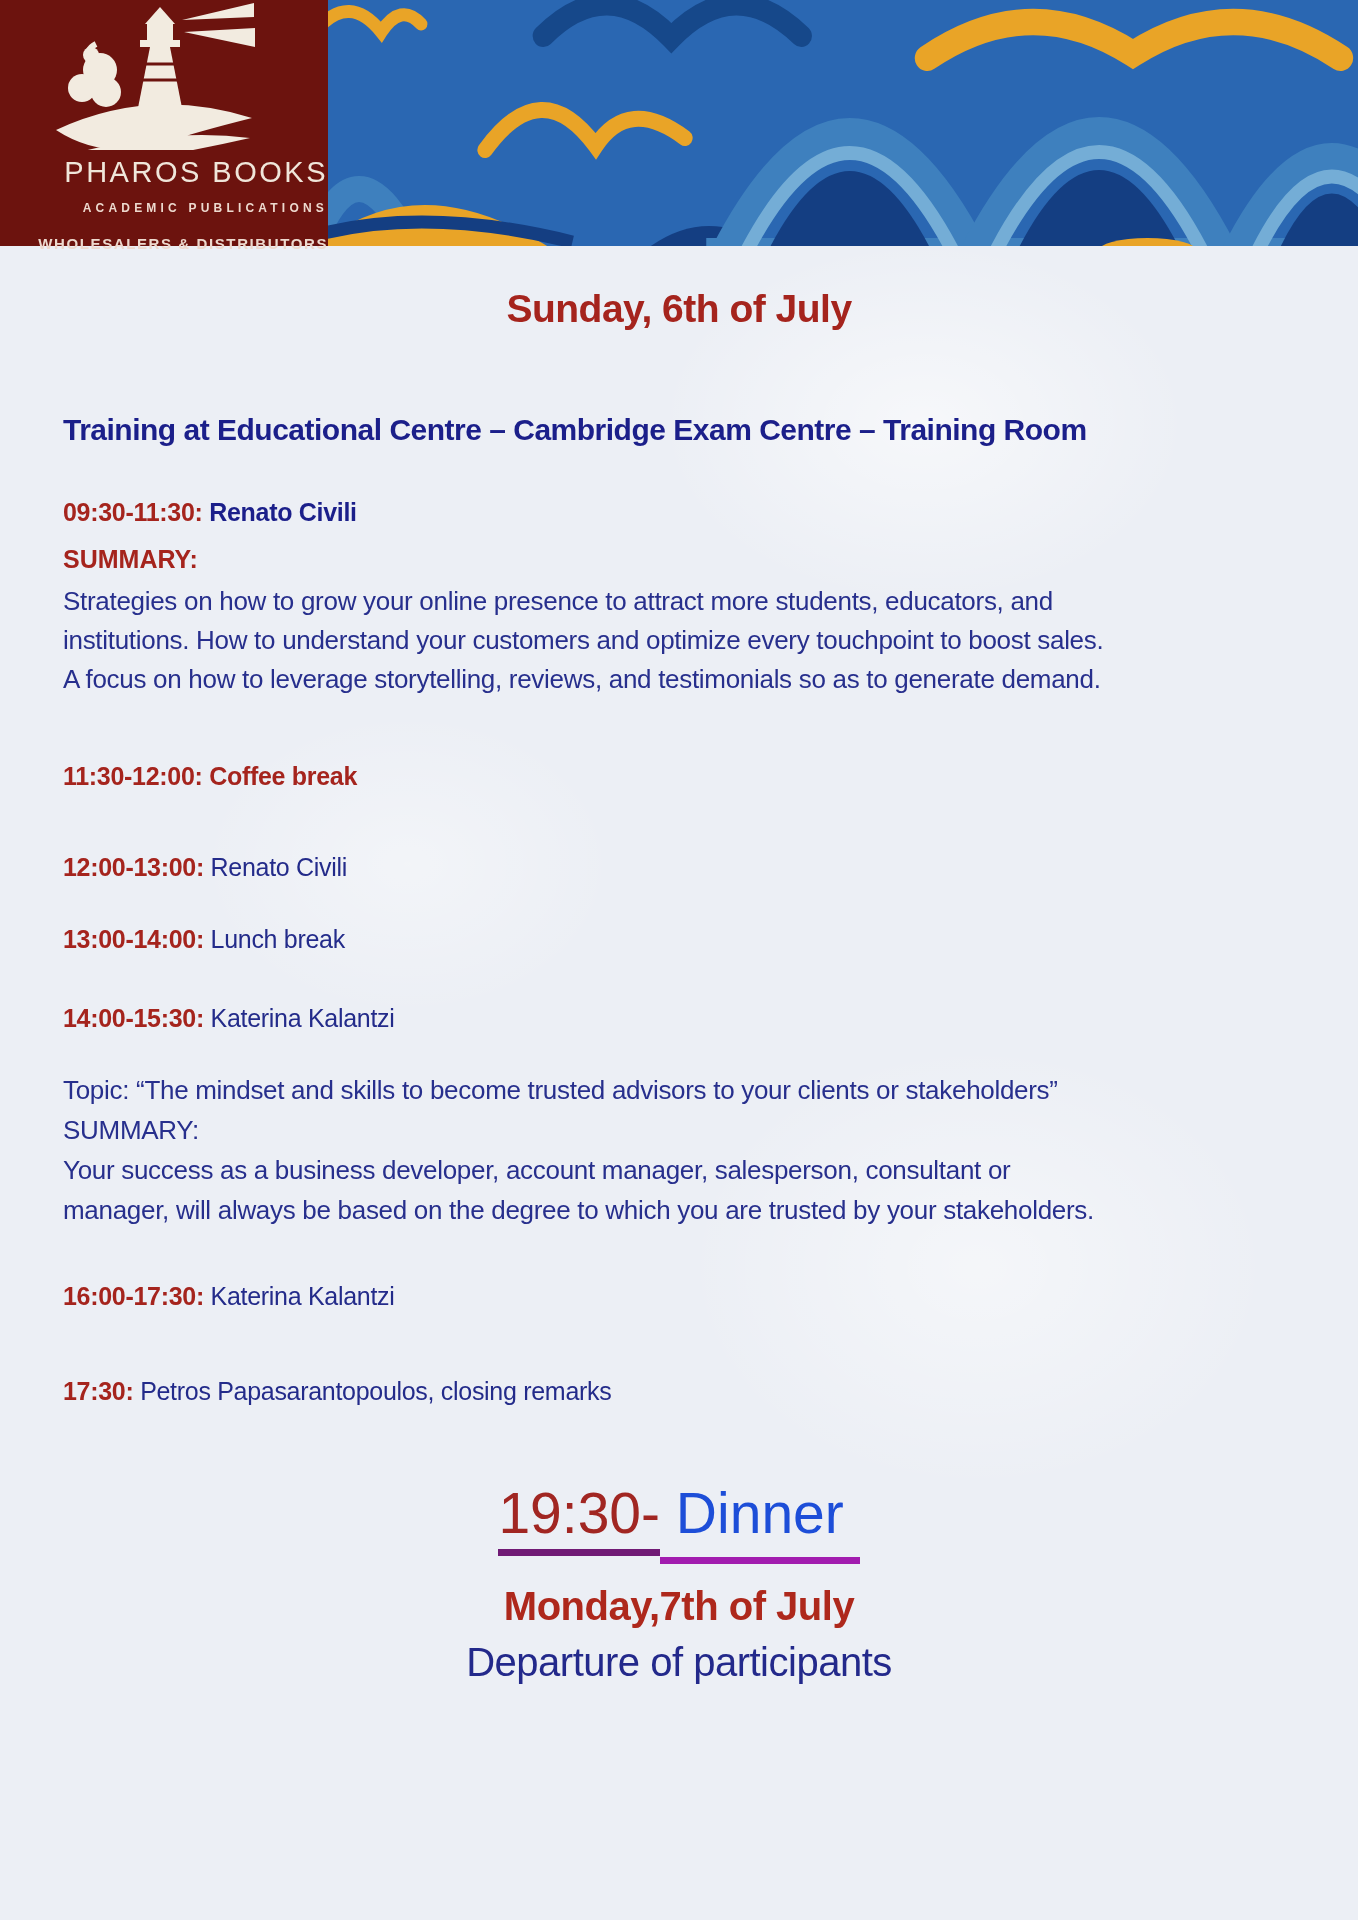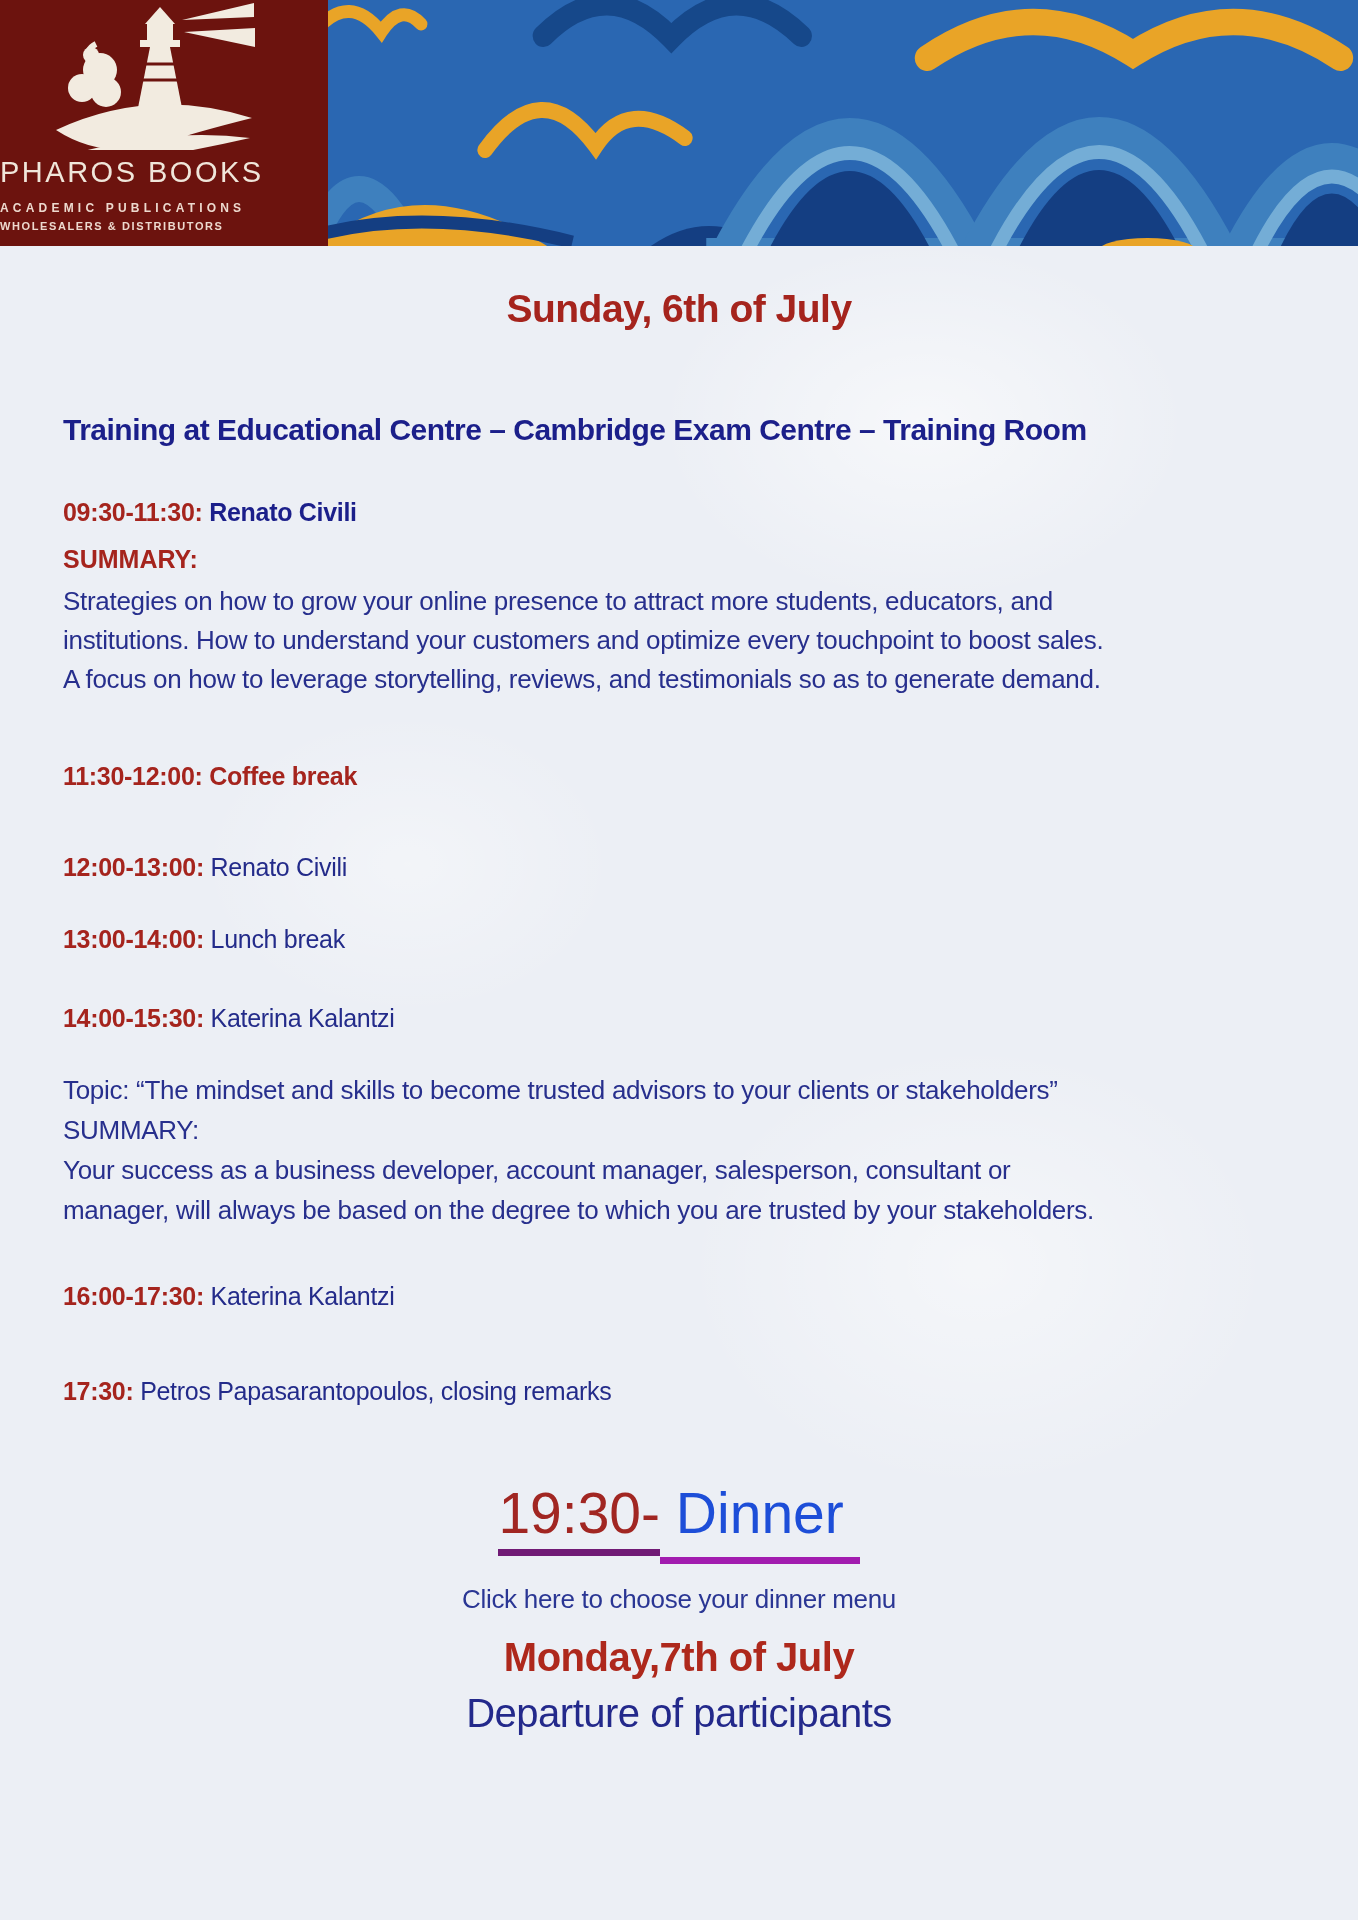--- a/index.html
+++ b/index.html
@@ -14,26 +14,26 @@
     background:
       radial-gradient(380px 260px at 68% 22%, rgba(255,255,255,.55), rgba(255,255,255,0) 70%),
       radial-gradient(420px 320px at 72% 66%, rgba(255,255,255,.45), rgba(255,255,255,0) 70%),
       radial-gradient(300px 220px at 30% 45%, rgba(255,255,255,.35), rgba(255,255,255,0) 70%);
     pointer-events:none;
   }
   
   .header{position:relative;height:246px;display:flex;z-index:1;}
   .logo-box{
     width:328px;height:246px;background:#6C130E;flex:0 0 auto;
-    position:relative;color:#F0E4D8;text-align:left;
+    position:relative;color:#F0E4D8;text-align:right;
   }
   .logo-box svg{display:block;}
   .logo-name{font-size:29px;letter-spacing:2.5px;color:#F0E6DA;margin-top:6px;}
   .logo-sub1{font-size:12px;font-weight:bold;letter-spacing:4.2px;color:#EDD9CE;margin-top:12px;}
-  .logo-sub2{font-size:11px;font-weight:bold;letter-spacing:1.6px;color:#EDD9CE;margin-top:5px;}
+  .logo-sub2{font-size:15px;font-weight:bold;letter-spacing:1.6px;color:#EDD9CE;margin-top:20px;}
   .banner{flex:1 1 auto;height:246px;overflow:hidden;}
   .banner svg{display:block;width:100%;height:246px;}
   
   .content{position:relative;z-index:1;padding:0 63px;}
   .title{
     margin-top:38px;text-align:center;color:#A5241D;
     font-size:39px;font-weight:bold;letter-spacing:-.5px;line-height:50px;
   }
   .subtitle{
     margin-top:76px;color:#1B1F8A;font-size:30px;font-weight:bold;
@@ -167,20 +167,17 @@
 manager, will always be based on the degree to which you are trusted by your stakeholders.</div>
 
     <div class="sched late">
         <div class="entry"><span class="time">16:00-17:30:</span> <span class="who">Katerina Kalantzi</span></div>
         <div class="entry"><span class="time">17:30:</span> <span class="who">Petros Papasarantopoulos, closing remarks</span></div>
       </div>
 
     <div class="dinner">
       <span class="t">19:30-</span><span class="d"> Dinner </span>
     </div>
-    <div class="dinner-link">
-      <a href="#">Click here to choose your dinner menu</a>
-    </div>
     <div class="monday">Monday,7th of July</div>
     <div class="departure">Departure of participants</div>
   </div>
 
 </div>
 
 </body></html>

